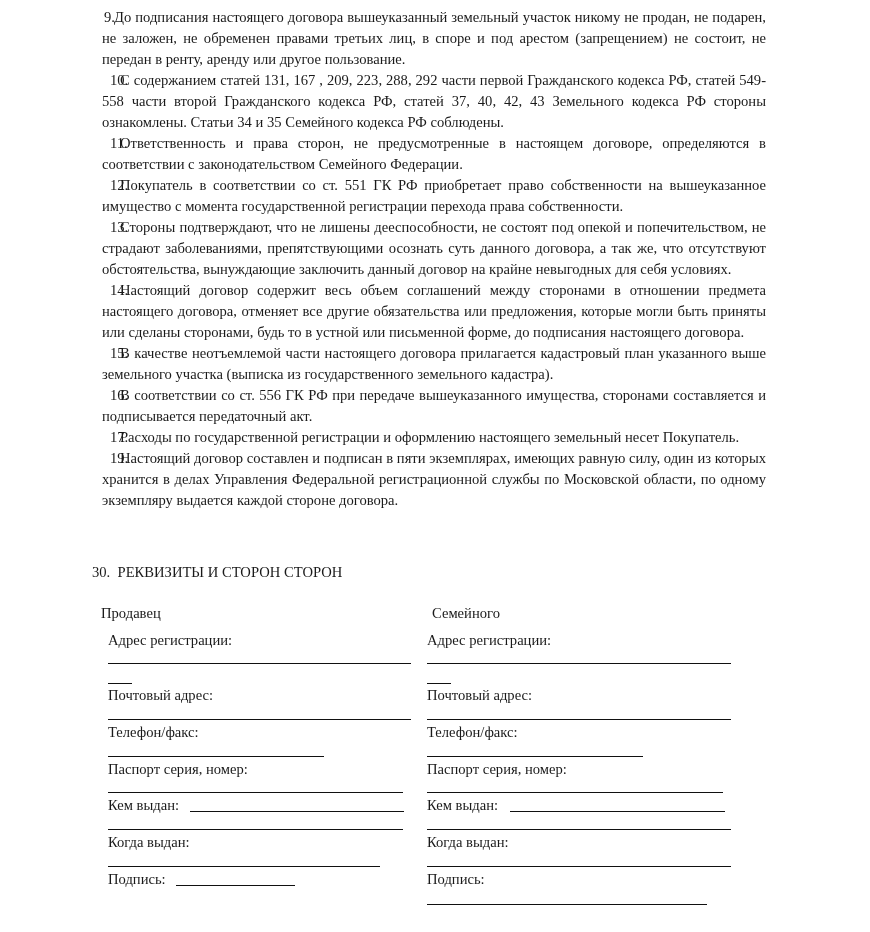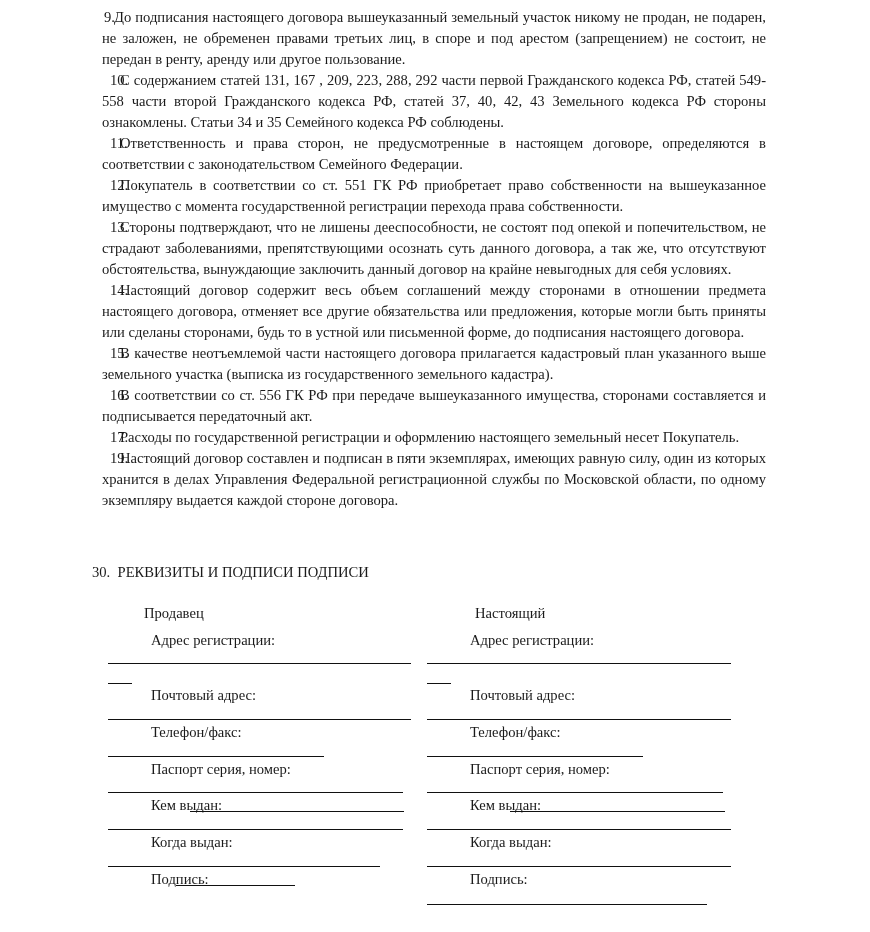--- a/index.html
+++ b/index.html
@@ -3,42 +3,42 @@
 <meta charset="utf-8">
 <style>
   html, body { margin: 0; padding: 0; background: #ffffff; }
   body { width: 870px; height: 932px; position: relative; overflow: hidden;
          font-family: "Liberation Serif", "DejaVu Serif", serif; color: #1a1a1a; }
   .clauses { position: absolute; left: 92px; top: 7px; width: 674px;
              font-size: 14.6px; line-height: 21px; }
   .clause { position: relative; padding-left: 10px; text-align: justify; text-align-last: left; }
   .clause .num { position: absolute; left: 0; }
   .sig { position: absolute; font-size: 14.6px; line-height: 18px; }
-  .lbl { position: absolute; white-space: nowrap; margin-left: 43px; }
+  .lbl { position: absolute; white-space: nowrap; }
   .line { position: absolute; height: 0; border-top: 1px solid #111; }
 </style>
 </head>
 <body>
 
 <div class="clauses" id="clauses">
     <div class="clause" style="text-indent: 12px; padding-left: 10px;"><span class="num" style="text-indent: 0px; left: -10px; position: relative; display: inline-block; width: 0px; white-space: nowrap;">9.</span><span>До подписания настоящего договора вышеуказанный земельный участок никому не продан, не подарен, не заложен, не обременен правами третьих лиц, в споре и под арестом (запрещением) не состоит, не передан в ренту, аренду или другое пользование.</span></div>
     <div class="clause" style="text-indent: 18px; padding-left: 10px;"><span class="num" style="text-indent: 0px; left: -10px; position: relative; display: inline-block; width: 0px; white-space: nowrap;">10.</span><span>С содержанием статей 131, 167 , 209, 223, 288, 292 части первой Гражданского кодекса РФ, статей 549-558 части второй Гражданского кодекса РФ, статей 37, 40, 42, 43 Земельного кодекса РФ стороны ознакомлены. Статьи 34 и 35 Семейного кодекса РФ соблюдены.</span></div>
     <div class="clause" style="text-indent: 18px; padding-left: 10px;"><span class="num" style="text-indent: 0px; left: -10px; position: relative; display: inline-block; width: 0px; white-space: nowrap;">11.</span><span>Ответственность и права сторон, не предусмотренные в настоящем договоре, определяются в соответствии с законодательством Семейного Федерации.</span></div>
     <div class="clause" style="text-indent: 18px; padding-left: 10px;"><span class="num" style="text-indent: 0px; left: -10px; position: relative; display: inline-block; width: 0px; white-space: nowrap;">12.</span><span>Покупатель в соответствии со ст. 551 ГК РФ приобретает право собственности на вышеуказанное имущество с момента государственной регистрации перехода права собственности.</span></div>
     <div class="clause" style="text-indent: 18px; padding-left: 10px;"><span class="num" style="text-indent: 0px; left: -10px; position: relative; display: inline-block; width: 0px; white-space: nowrap;">13.</span><span>Стороны подтверждают, что не лишены дееспособности, не состоят под опекой и попечительством, не страдают заболеваниями, препятствующими осознать суть данного договора, а так же, что отсутствуют обстоятельства, вынуждающие заключить данный договор на крайне невыгодных для себя условиях.</span></div>
     <div class="clause" style="text-indent: 18px; padding-left: 10px;"><span class="num" style="text-indent: 0px; left: -10px; position: relative; display: inline-block; width: 0px; white-space: nowrap;">14.</span><span>Настоящий договор содержит весь объем соглашений между сторонами в отношении предмета настоящего договора, отменяет все другие обязательства или предложения, которые могли быть приняты или сделаны сторонами, будь то в устной или письменной форме, до подписания настоящего договора.</span></div>
     <div class="clause" style="text-indent: 18px; padding-left: 10px;"><span class="num" style="text-indent: 0px; left: -10px; position: relative; display: inline-block; width: 0px; white-space: nowrap;">15.</span><span>В качестве неотъемлемой части настоящего договора прилагается кадастровый план указанного выше земельного участка (выписка из государственного земельного кадастра).</span></div>
     <div class="clause" style="text-indent: 18px; padding-left: 10px;"><span class="num" style="text-indent: 0px; left: -10px; position: relative; display: inline-block; width: 0px; white-space: nowrap;">16.</span><span>В соответствии со ст. 556 ГК РФ при передаче вышеуказанного имущества, сторонами составляется и подписывается передаточный акт.</span></div>
     <div class="clause" style="text-indent: 18px; padding-left: 10px;"><span class="num" style="text-indent: 0px; left: -10px; position: relative; display: inline-block; width: 0px; white-space: nowrap;">17.</span><span>Расходы по государственной регистрации и оформлению настоящего земельный несет Покупатель.</span></div>
     <div class="clause" style="text-indent: 18px; padding-left: 10px;"><span class="num" style="text-indent: 0px; left: -10px; position: relative; display: inline-block; width: 0px; white-space: nowrap;">19.</span><span>Настоящий договор составлен и подписан в пяти экземплярах, имеющих равную силу, один из которых хранится в делах Управления Федеральной регистрационной службы по Московской области, по одному экземпляру выдается каждой стороне договора.</span></div>
   </div>
 
 <div class="sig" style="left:92px; top:563px;">
   <span>30.</span>&nbsp;
-  <span>РЕКВИЗИТЫ И ПОДПИСИ ПОДПИСИ</span>
+  <span>РЕКВИЗИТЫ И СТОРОН СТОРОН</span>
 </div>
 
 <div>
   <div class="sig lbl" style="left:101px; top:604px;">Продавец</div>
   <div class="sig lbl" style="left:108px; top:631px;">Адрес регистрации:</div>
   <div class="line" style="left:108px; top:663px; width:303px;"></div>
   <div class="line" style="left:108px; top:683px; width:24px;"></div>
   <div class="sig lbl" style="left:108px; top:686px;">Почтовый адрес:</div>
   <div class="line" style="left:108px; top:719px; width:303px;"></div>
   <div class="sig lbl" style="left:108px; top:723px;">Телефон/факс:</div>
@@ -48,21 +48,21 @@
   <div class="sig lbl" style="left:108px; top:796px;">Кем выдан:</div>
   <div class="line" style="left:190px; top:811px; width:214px;"></div>
   <div class="line" style="left:108px; top:829px; width:295px;"></div>
   <div class="sig lbl" style="left:108px; top:833px;">Когда выдан:</div>
   <div class="line" style="left:108px; top:866px; width:272px;"></div>
   <div class="sig lbl" style="left:108px; top:870px;">Подпись:</div>
   <div class="line" style="left:176px; top:885px; width:119px;"></div>
 </div>
 
 <div>
-  <div class="sig lbl" style="left:432px; top:604px;">Настоящий</div>
+  <div class="sig lbl" style="left:432px; top:604px;">Семейного</div>
   <div class="sig lbl" style="left:427px; top:631px;">Адрес регистрации:</div>
   <div class="line" style="left:427px; top:663px; width:304px;"></div>
   <div class="line" style="left:427px; top:683px; width:24px;"></div>
   <div class="sig lbl" style="left:427px; top:686px;">Почтовый адрес:</div>
   <div class="line" style="left:427px; top:719px; width:304px;"></div>
   <div class="sig lbl" style="left:427px; top:723px;">Телефон/факс:</div>
   <div class="line" style="left:427px; top:756px; width:216px;"></div>
   <div class="sig lbl" style="left:427px; top:760px;">Паспорт серия, номер:</div>
   <div class="line" style="left:427px; top:792px; width:296px;"></div>
   <div class="sig lbl" style="left:427px; top:796px;">Кем выдан:</div>

